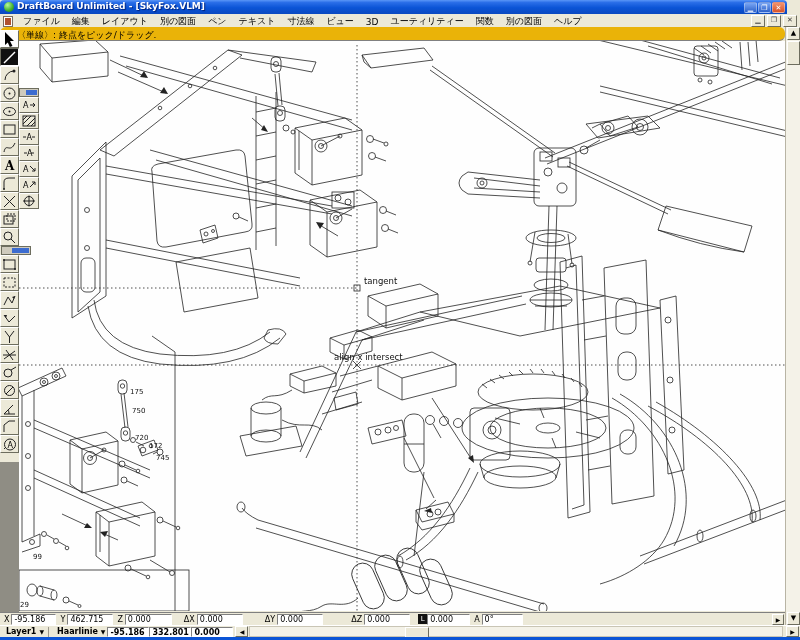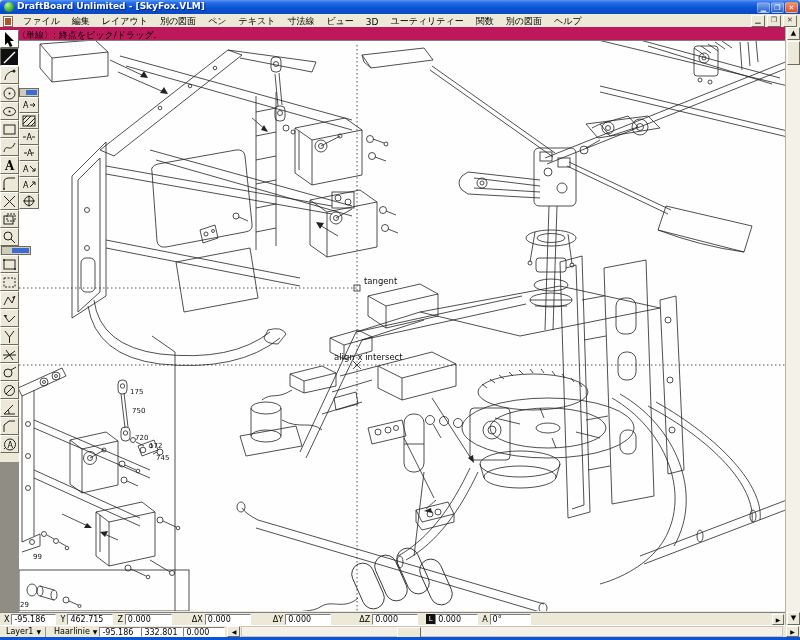--- a/index.html
+++ b/index.html
@@ -1,40 +1,40 @@
 <!DOCTYPE html>
 <html><head>
 <meta charset="utf-8">
 <style>
   html,body{margin:0;padding:0;width:800px;height:640px;overflow:hidden;
     font-family:"DejaVu Sans","Liberation Sans",sans-serif;background:#ece9d8;}
   .win{position:absolute;inset:0;}
   
-  .titlebar{position:absolute;left:0;top:0;right:0;height:14px;
+  .titlebar{position:absolute;left:0;top:0;right:13px;height:14px;
     background:linear-gradient(180deg,#5a96f7 0%,#2a6ee8 18%,#0b54d6 55%,#0a49c0 100%);
     border-radius:4px 4px 0 0;color:#fff;}
   .title-text{position:absolute;left:17px;top:1px;font-size:9px;font-weight:bold;
     text-shadow:1px 1px 1px #00227a;white-space:nowrap;}
   .app-icon{position:absolute;left:4px;top:2px;width:10px;height:10px;border-radius:50%;
     background:radial-gradient(circle at 35% 30%,#b8f79b,#3fae2a 60%,#1d7a12);}
   .tb-btns{position:absolute;right:2px;top:2px;display:flex;gap:1px;}
   .tb-btn{width:13px;height:11px;border-radius:2px;font-size:7px;line-height:10px;text-align:center;
     color:#fff;background:linear-gradient(180deg,#7aa7f5,#2e62c9);border:1px solid #fff5;box-sizing:border-box;}
   .tb-btn.close{background:linear-gradient(180deg,#f2926c,#d6532c);}
   
   .menubar{position:absolute;left:0;top:14px;right:0;height:15px;background:#ece9d8;display:flex;align-items:center;}
   .doc-icon{width:8px;height:9px;margin:0 4px 0 3px;background:#fff;border:1px solid #7b6f5e;position:relative;}
   .doc-icon:after{content:"";position:absolute;inset:1px;background:#b0522e;}
   .menu-item{font-size:9px;color:#000;padding:0 6px;white-space:nowrap;}
   .mdi-btns{position:absolute;right:3px;top:1px;display:flex;gap:2px;}
   .mdi-btn{width:12px;height:10px;background:#ece9d8;border:1px solid;border-color:#fff #6d6d5e #6d6d5e #fff;
     font-size:7px;line-height:9px;text-align:center;color:#444;}
   
-  .promptbar{position:absolute;left:0;top:27px;right:15px;height:14px;background:#be185d;
-    border-bottom:1px solid #808080;box-sizing:border-box;}
+  .promptbar{position:absolute;left:0;top:27px;right:15px;height:14px;background:#eab308;
+    border-bottom:1px solid #808080;box-sizing:border-box;border-radius:6px;}
   .prompt-text{position:absolute;left:17px;top:2px;font-size:9px;color:#000;white-space:nowrap;}
   
   .toolbox{position:absolute;left:0;top:30px;width:19px;z-index:5;}
   .tool{width:19px;height:18px;box-sizing:border-box;background:#ece9d8;
     border:1px solid;border-color:#fff #6d6d5e #6d6d5e #fff;
     display:flex;align-items:center;justify-content:center;}
   .tool svg{display:block;}
   .tool.selected{background:#101010;border-color:#6d6d5e #fff #fff #6d6d5e;}
   .tool.white{background:#fdfdfd;}
   .minititle{position:absolute;left:1px;width:30px;height:9px;background:#cfcbbd;border:1px solid #6d6d5e;box-sizing:border-box;}
@@ -62,21 +62,21 @@
   .coordbar{position:absolute;left:0;right:15px;top:612px;height:13px;background:#ece9d8;border-top:1px solid #808080;
     display:flex;align-items:center;font-size:8px;color:#000;box-sizing:border-box;}
   .cfield{background:#fff;border:1px solid;border-color:#808080 #fff #fff #808080;height:11px;line-height:10px;
     padding-left:2px;box-sizing:border-box;font-size:8px;overflow:hidden;white-space:nowrap;}
   .clabel{padding:0 2px 0 4px;}
   .licon{width:9px;height:10px;background:#111;color:#fff;font-size:7px;line-height:10px;text-align:center;margin-left:8px;}
   .cpan{position:absolute;right:1px;top:1px;width:12px;height:11px;background:#ece9d8;border:1px solid;border-color:#fff #6d6d5e #6d6d5e #fff;
     box-sizing:border-box;font-size:6px;line-height:9px;text-align:center;}
   
   .layerbar{position:absolute;left:0;right:0;top:625px;height:12px;background:#ece9d8;display:flex;align-items:center;
-    font-size:8px;color:#000;border-top:1px solid #fff;box-sizing:border-box;}
+    font-size:8px;color:#000;border-top:1px solid #fff;box-sizing:border-box;font-weight:bold;}
   .ldrop{display:flex;align-items:center;height:11px;padding:0 2px 0 6px;white-space:nowrap;}
   .ldrop .arr{font-size:6px;margin-left:3px;}
   .lsep{width:1px;height:10px;background:#9a968a;margin:0 2px;}
   .lcell{background:#fff;border:1px solid;border-color:#808080 #fff #fff #808080;height:10px;line-height:9px;
     width:42px;padding-left:2px;box-sizing:border-box;white-space:nowrap;overflow:hidden;}
   .hsb-btn{width:13px;height:11px;background:#ece9d8;border:1px solid;border-color:#fff #6d6d5e #6d6d5e #fff;
     box-sizing:border-box;font-size:6px;line-height:9px;text-align:center;margin-left:2px;}
   .htrack{position:relative;flex:1;height:11px;background:#f4f2e8;border:1px solid #c9c5b5;box-sizing:border-box;margin:0 1px;}
   .hthumb{position:absolute;left:155px;top:0;width:22px;height:9px;background:#ece9d8;border:1px solid;border-color:#fff #6d6d5e #6d6d5e #fff;}
   .bottomborder{position:absolute;left:0;right:0;bottom:0;height:3px;background:#0b54d6;}
@@ -609,21 +609,21 @@
     <div class="sb-btn" style="bottom:0;">▼</div>
   </div>
 
   <div class="coordbar">
     <span class="clabel">X</span>
     <span class="cfield" style="width:45px">-95.186</span>
     <span class="clabel">Y</span>
     <span class="cfield" style="width:46px">462.715</span>
     <span class="clabel">Z</span>
     <span class="cfield" style="width:47px">0.000</span>
-    <span class="clabel" style="margin-left:16px">ΔX</span>
+    <span class="clabel" style="margin-left:8px">ΔX</span>
     <span class="cfield" style="width:46px">0.000</span>
     <span class="clabel" style="margin-left:18px">ΔY</span>
     <span class="cfield" style="width:46px">0.000</span>
     <span class="clabel" style="margin-left:24px">ΔZ</span>
     <span class="cfield" style="width:46px">0.000</span>
     <span class="licon">L</span>
     <span class="cfield" style="width:43px">0.000</span>
     <span class="clabel">A</span>
     <span class="cfield" style="width:41px">0°</span>
     <div class="cpan">▶</div>

